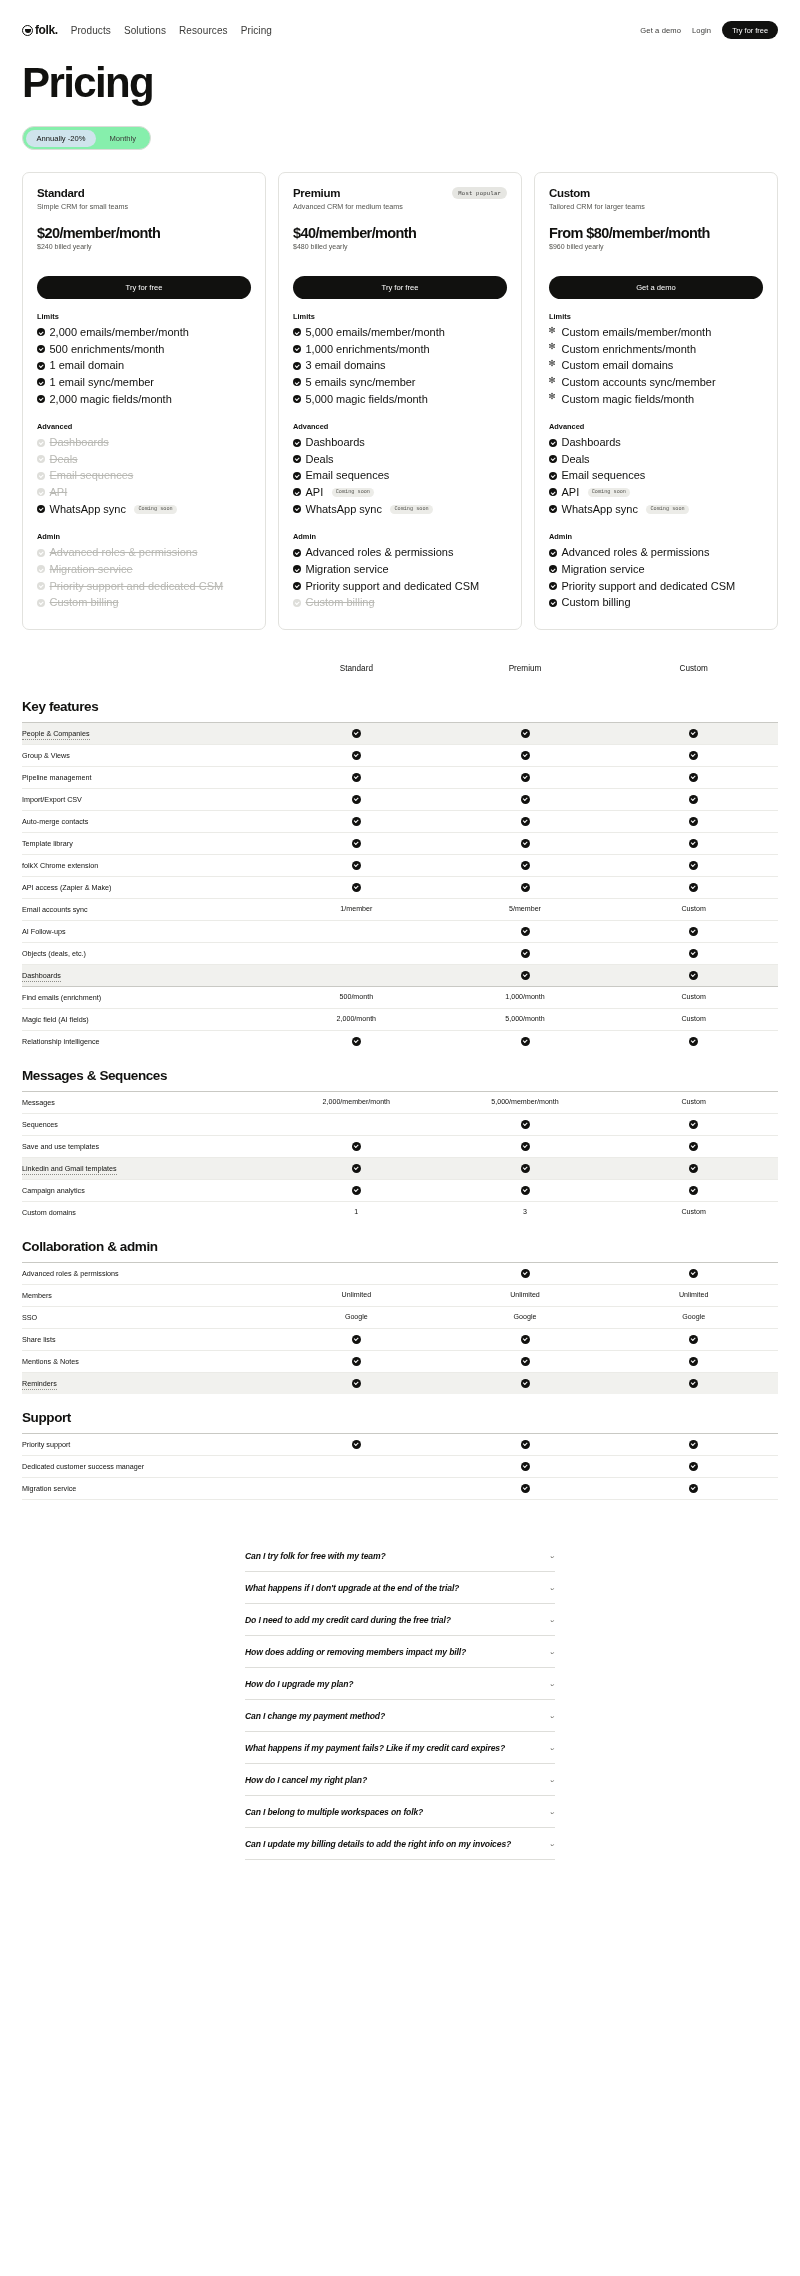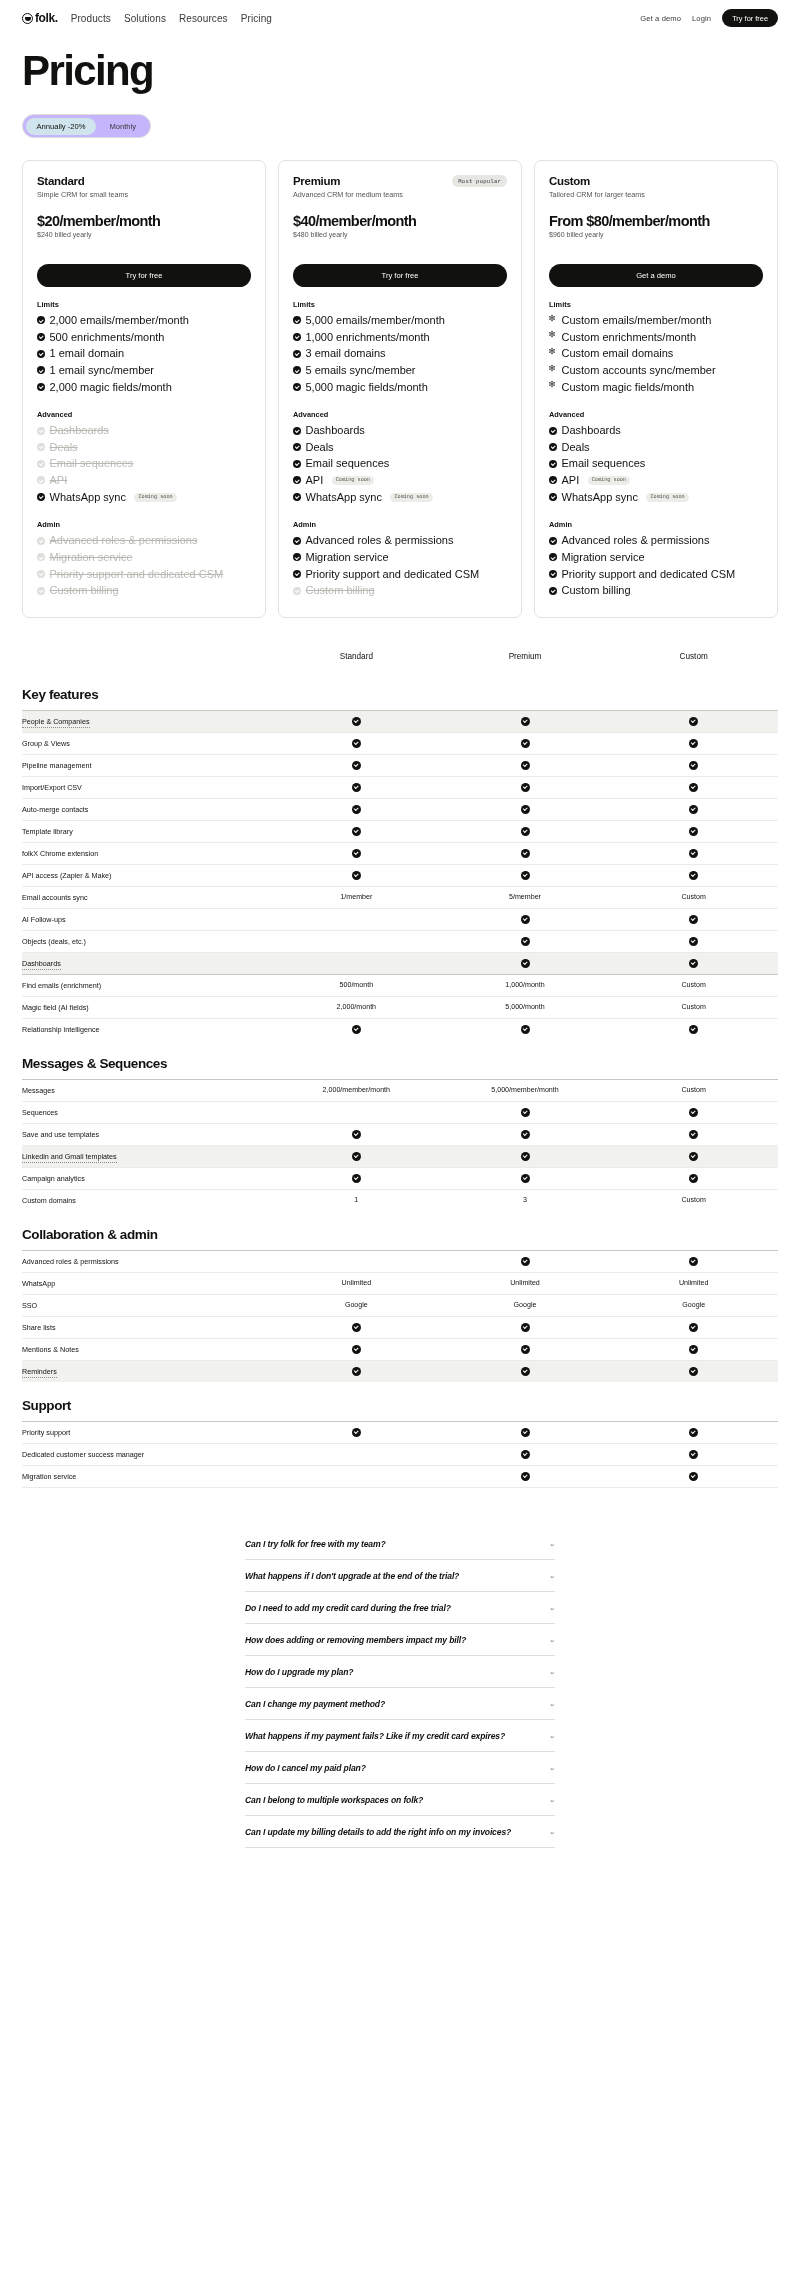--- a/index.html
+++ b/index.html
@@ -11,21 +11,21 @@
     -webkit-font-smoothing: antialiased;
   }
   body { width: 800px; min-height: 2276px; position: relative; overflow-x: hidden; }
 
   
   .nav {
     height: 24px;
     display: flex;
     align-items: center;
     padding: 0 22px;
-    margin-top: 6px;
+    margin-top: 18px;
   }
   .nav-left { display: flex; align-items: center; gap: 13px; }
   .logo { display: flex; align-items: center; gap: 2px; font-size: 12px; font-weight: 700; letter-spacing: -0.4px; color: #11110f; }
   .logo-mark {
     width: 11px; height: 11px; border-radius: 50%;
     border: 1.3px solid #11110f; display: inline-block; position: relative;
   }
   .logo-mark::after {
     content: ""; position: absolute; left: 1.6px; top: 3.2px;
     width: 6px; height: 4px; background: #11110f;
@@ -42,21 +42,21 @@
   
   .hero { padding: 0 22px; margin-top: 20px; }
   .page-title {
     font-size: 42px; line-height: 1; font-weight: 700;
     letter-spacing: -1.6px; color: #11110f;
   }
   .toggle-wrap { margin-top: 22px; }
   .toggle {
     display: inline-flex; align-items: center; gap: 2px;
     border: 1px solid #dcdcd8; border-radius: 20px; padding: 2.5px;
-    background: #c4b5fd;
+    background: #86efac;
     text-align: center;
   }
   .toggle-opt {
     font-size: 7.6px; padding: 4px 11px; border-radius: 20px; color: #3a3a38;
     white-space: nowrap;
   }
   .toggle-opt.active { background: #cfe4ec; color: #11110f; }
 
   
   .cards {
@@ -667,21 +667,21 @@
           <div class="c0"><span>Advanced roles &amp; permissions</span></div>
           <div class="cell"></div>
           <div class="cell">
             <span class="tick" style="width: 9px; height: 9px; flex: 0 0 9px;"></span>
           </div>
           <div class="cell">
             <span class="tick" style="width: 9px; height: 9px; flex: 0 0 9px;"></span>
           </div>
         </div>
         <div class="trow">
-          <div class="c0"><span>WhatsApp</span></div>
+          <div class="c0"><span>Members</span></div>
           <div class="cell">
             <span>Unlimited</span>
           </div>
           <div class="cell">
             <span>Unlimited</span>
           </div>
           <div class="cell">
             <span>Unlimited</span>
           </div>
         </div>
@@ -796,21 +796,21 @@
       </div>
       <div class="faq-item">
         <div class="faq-q">Can I change my payment method?</div>
         <div class="chev">⌄</div>
       </div>
       <div class="faq-item">
         <div class="faq-q">What happens if my payment fails? Like if my credit card expires?</div>
         <div class="chev">⌄</div>
       </div>
       <div class="faq-item">
-        <div class="faq-q">How do I cancel my paid plan?</div>
+        <div class="faq-q">How do I cancel my right plan?</div>
         <div class="chev">⌄</div>
       </div>
       <div class="faq-item">
         <div class="faq-q">Can I belong to multiple workspaces on folk?</div>
         <div class="chev">⌄</div>
       </div>
       <div class="faq-item">
         <div class="faq-q">Can I update my billing details to add the right info on my invoices?</div>
         <div class="chev">⌄</div>
       </div>

